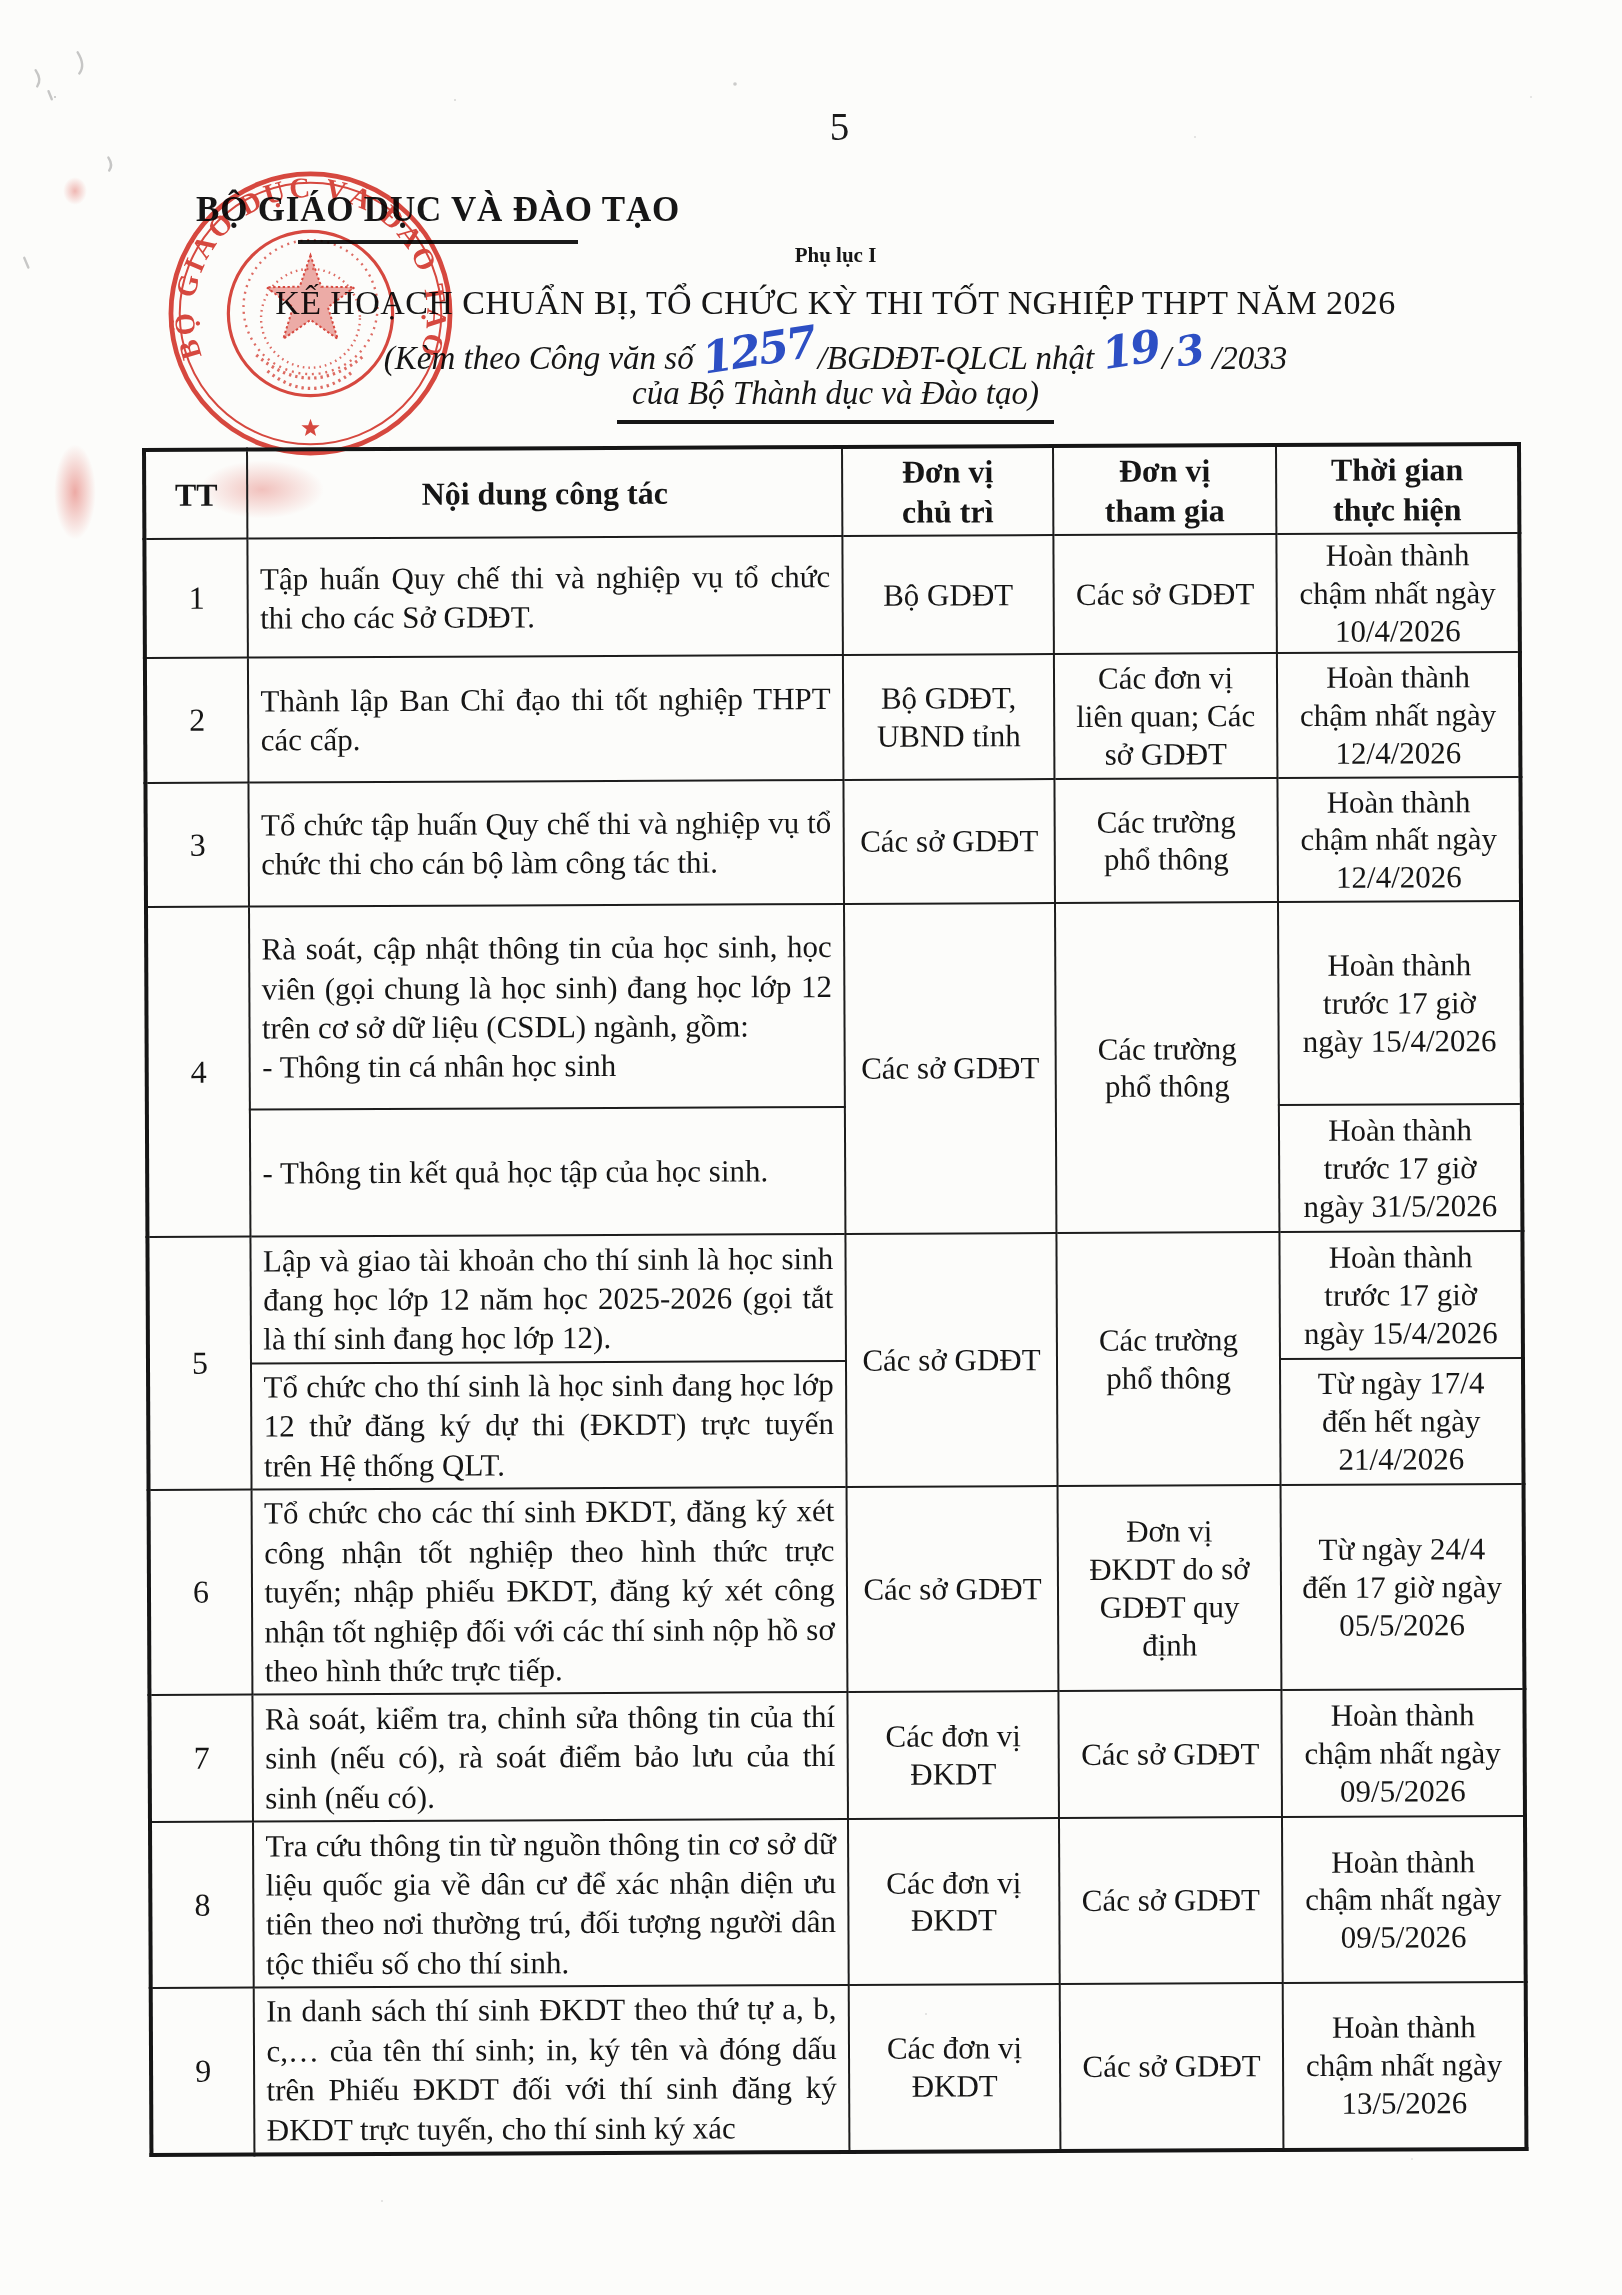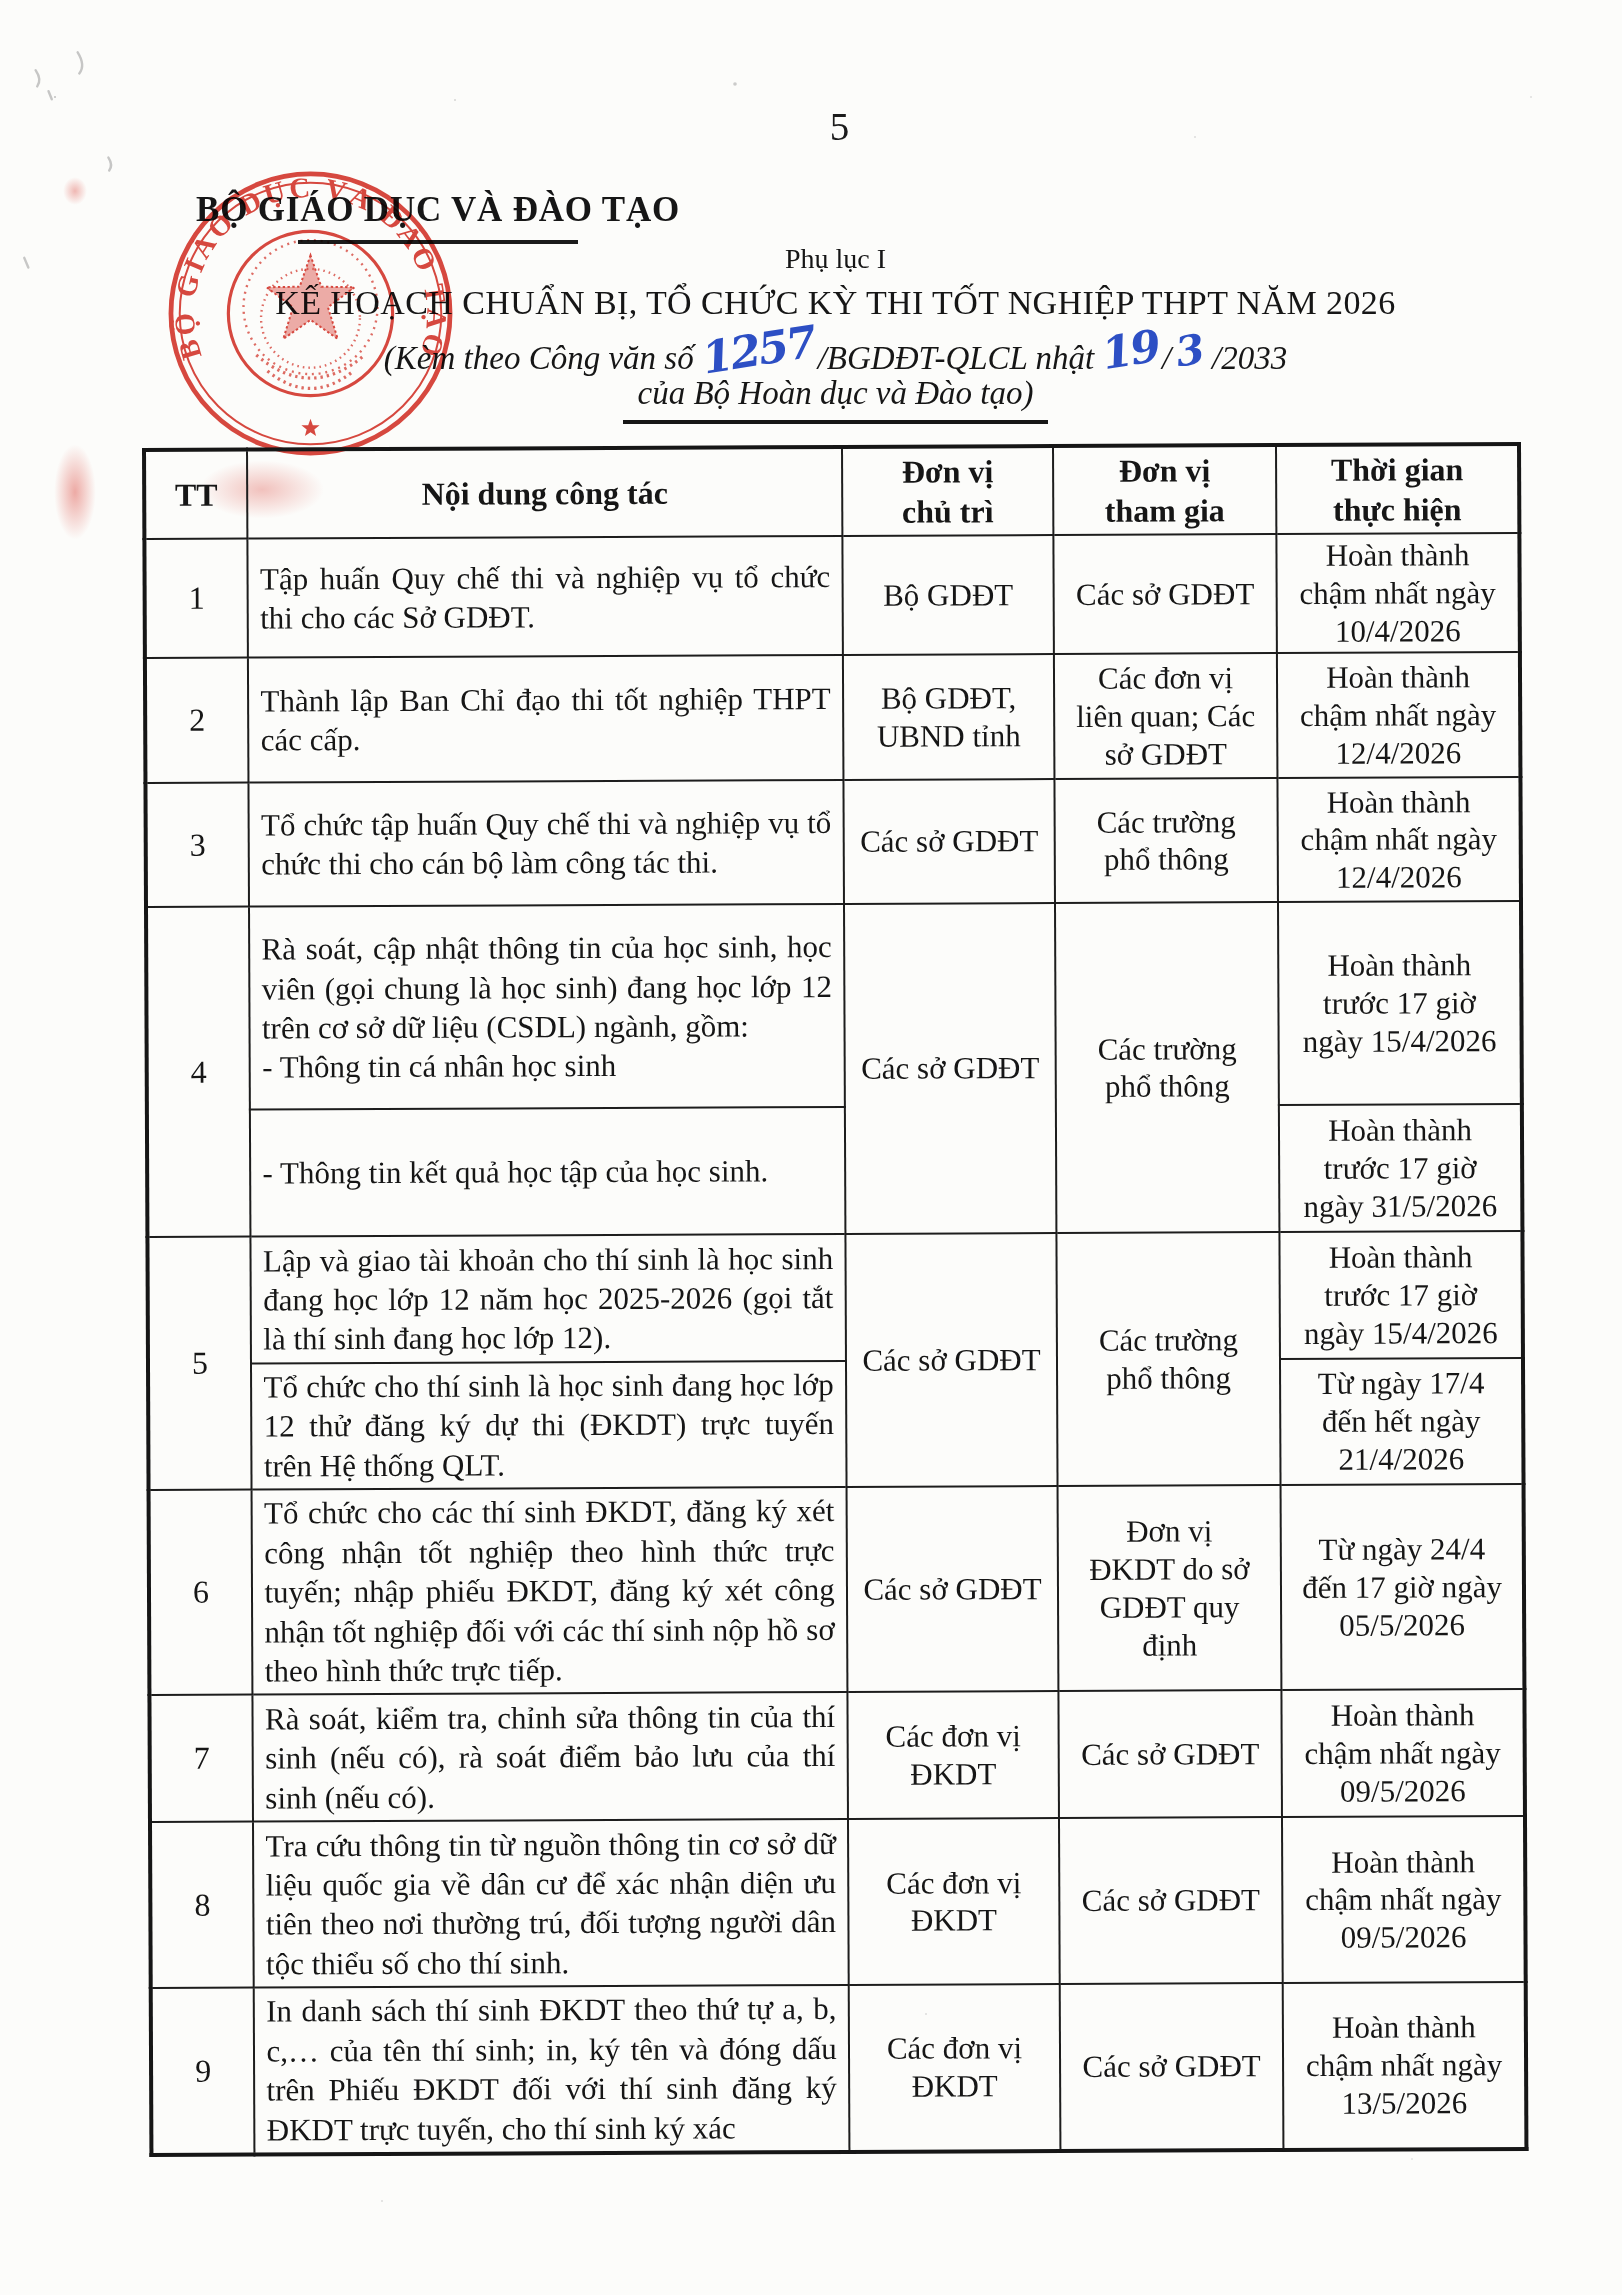--- a/index.html
+++ b/index.html
@@ -31,21 +31,21 @@
 
   
   .org-name{
     position:absolute; top:190px; left:154px; width:568px;
     text-align:center; font-weight:700; font-size:35px; letter-spacing:0.8px;
   }
   .org-underline{
     position:absolute; top:240px; left:298px; width:280px; height:4px; background:#1b1b1b;
   }
   .hline{ position:absolute; left:146px; width:1379px; text-align:center; }
-  .appendix{ top:243px; font-size:28px; font-weight:400; }
+  .appendix{ top:243px; font-size:21px; font-weight:700; }
   .doc-title{ top:284px; font-size:34px; font-weight:400; letter-spacing:0.4px; }
   .doc-note{ top:328px; font-size:33px; font-style:italic; }
   .doc-note2{ top:375px; font-size:33px; font-style:italic; }
   .doc-note2 .underlined{
     display:inline-block; border-bottom:4px solid #161616; padding:0 14.6px 8px 14.6px;
   }
   .hw{
     font-family:"DejaVu Serif",serif; font-style:italic; font-weight:700;
     color:#2d4fc4; font-size:44px; display:inline-block;
     transform:rotate(-9deg); letter-spacing:-2.4px;
@@ -108,21 +108,21 @@
   <div class="page-number">5</div>
 
   <div class="org-name">BỘ GIÁO DỤC VÀ ĐÀO TẠO</div>
   <div class="org-underline"></div>
 
   <div class="hline appendix">Phụ lục I</div>
   <div class="hline doc-title">KẾ HOẠCH CHUẨN BỊ, TỔ CHỨC KỲ THI TỐT NGHIỆP THPT NĂM 2026</div>
 
   <div class="hline doc-note"><span>(Kèm theo Công văn số</span><span class="hw">1257</span><span>/BGDĐT-QLCL nhật</span><span class="hw">19</span><span>/</span><span class="hw hw-small">3</span>&nbsp;<span>/2033</span></div>
 
-  <div class="hline doc-note2"><span class="underlined">của Bộ Hoàn dục và Đào tạo)</span></div>
+  <div class="hline doc-note2"><span class="underlined">của Bộ Thành dục và Đào tạo)</span></div>
 
   <svg class="stamp" viewBox="0 0 380 380">
     <g stroke="#d6392f" fill="none">
       <circle cx="190" cy="190" r="175" stroke-width="6"></circle>
       <circle cx="190" cy="190" r="164" stroke-width="2.5"></circle>
       <circle cx="190" cy="190" r="103" stroke-width="4"></circle>
     </g>
     <g stroke="#d6392f" fill="none" opacity=".8">
       <circle cx="190" cy="182" r="84" stroke-width="3" stroke-dasharray="2.5 6"></circle>
       <circle cx="190" cy="196" r="62" stroke-width="3" stroke-dasharray="2 5"></circle>

